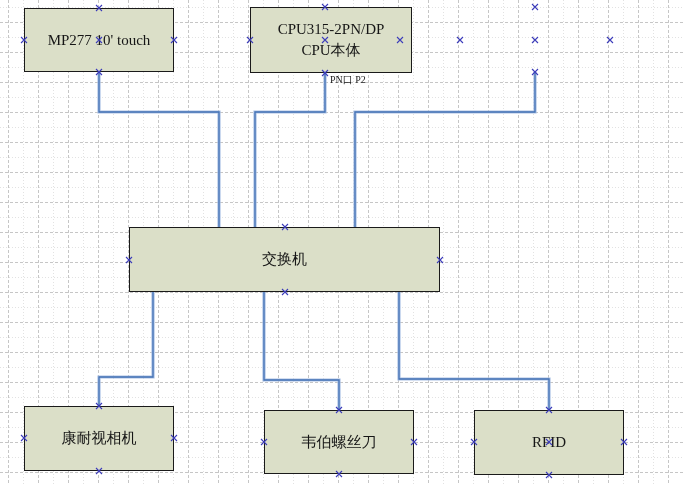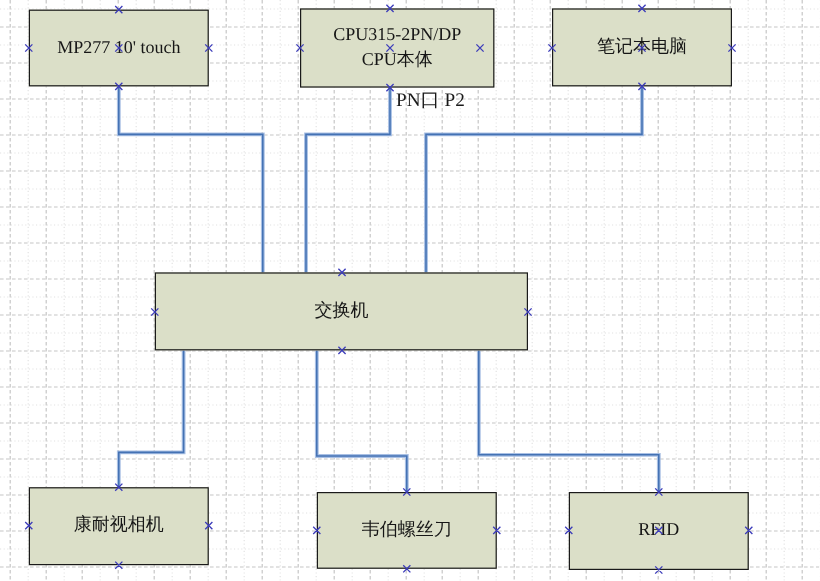--- a/index.html
+++ b/index.html
@@ -18,21 +18,21 @@
   .xmark{fill:none;stroke:var(--connection-point,#3c3cba);stroke-width:1.1;}
   .node{
     position:absolute;box-sizing:border-box;
     background:var(--node-fill,#dbdfc8);
     border:1.5px solid var(--node-border,#1a1a1a);
     display:flex;flex-direction:column;align-items:center;justify-content:center;
     font-size:15px;line-height:21px;color:#161616;text-align:center;
   }
   .annotation{
     position:absolute;left:330px;top:73px;
-    font-size:16px;color:#1a1a1a;white-space:nowrap;
+    font-size:10px;color:#1a1a1a;white-space:nowrap;
   }
 </style>
 </head>
 <body>
 
 <div class="canvas">
 
   <svg class="layer" width="683" height="484">
     <defs>
       <pattern id="grid" width="30" height="30" patternUnits="userSpaceOnUse">
@@ -74,23 +74,20 @@
 
   <div class="node" style="left:24px;top:8px;width:150px;height:64px">
     <span>MP277 10' touch</span>
   </div>
 
   <div class="node" style="left:250px;top:7px;width:162px;height:66px">
     <span>CPU315-2PN/DP</span>
     <span>CPU本体</span>
   </div>
 
-  <div class="node" style="left:460px;top:7px;width:150px;height:65px">
-    <span>笔记本电脑</span>
-  </div>
 
   <div class="node" style="left:24px;top:406px;width:150px;height:65px">
     <span>康耐视相机</span>
   </div>
 
   <div class="node" style="left:129px;top:227px;width:311px;height:65px">
     <span>交换机</span>
   </div>
 
   <div class="node" style="left:264px;top:410px;width:150px;height:64px">

